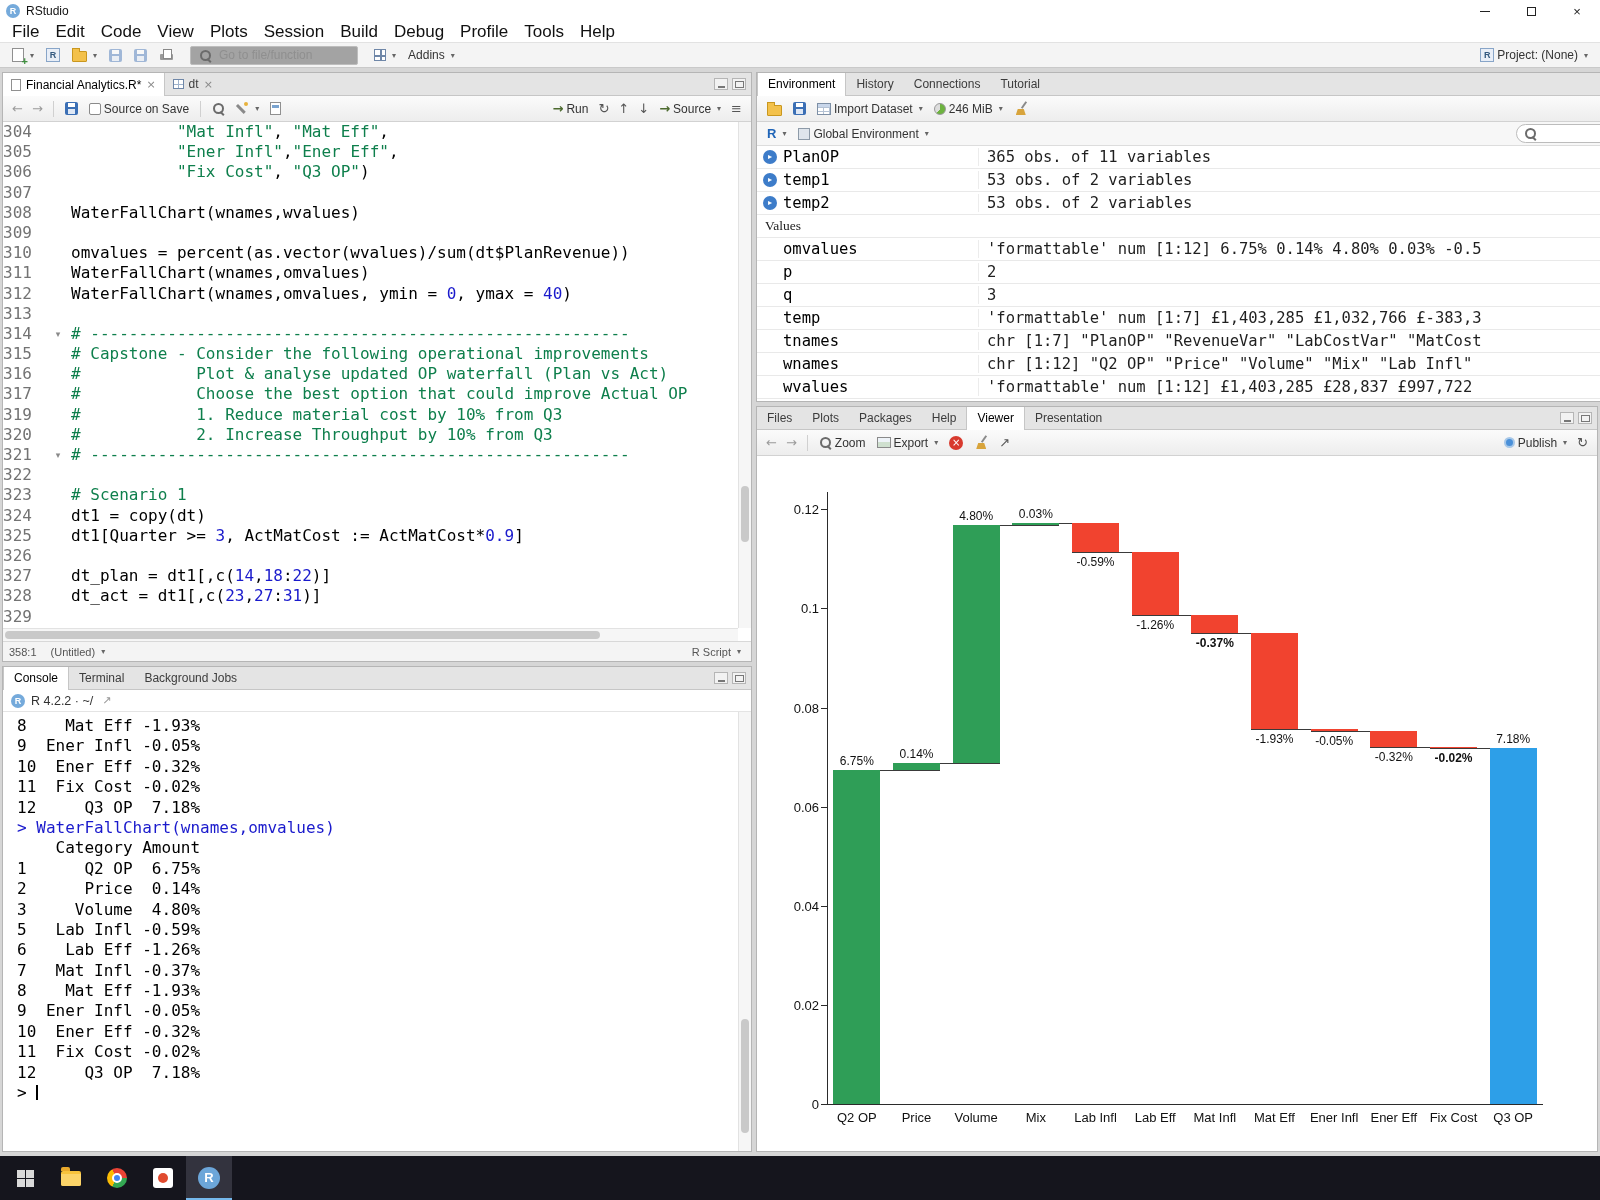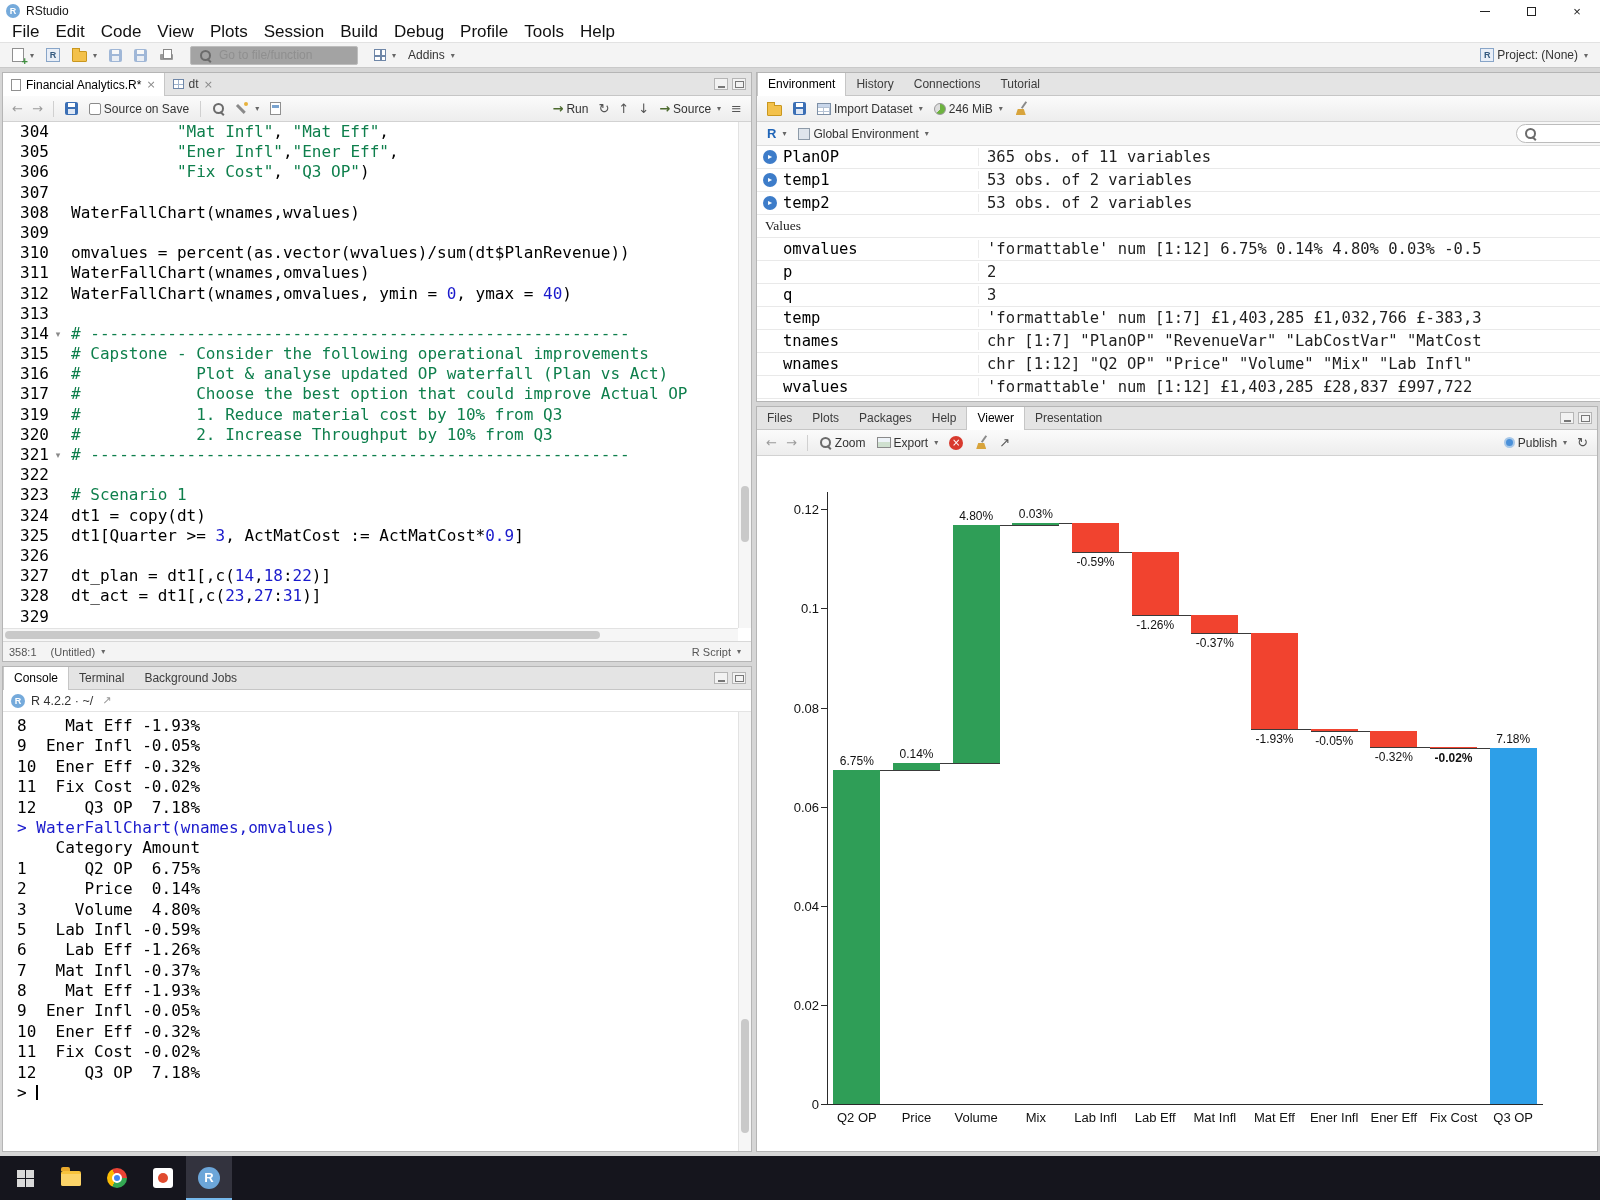--- a/index.html
+++ b/index.html
@@ -75,21 +75,21 @@
 .tab-close{color:#8a8a8a;font-size:11px;font-family:"DejaVu Sans",sans-serif}
 .dgrid{width:11px;height:10px;border:1px solid #6f87a8;display:inline-block;background:linear-gradient(to right,transparent 0 4px,#9fb3cc 4px 5px,transparent 5px),linear-gradient(to bottom,transparent 0 4px,#9fb3cc 4px 5px,transparent 5px),#fff}
 .pbtns{margin-left:auto;display:flex;align-items:center;gap:4px;padding-right:5px}
 .pbtn{width:14px;height:12px;border:1px solid #b5b5b5;background:#f2f2f2;display:flex;align-items:center;justify-content:center}
 .pb-min::after{content:'';width:7px;height:2px;background:#777;margin-top:6px}
 .pb-max::after{content:'';width:7px;height:5px;border:1px solid #777}
 .ptb{height:26px;background:linear-gradient(#fbfbfb,#ededed);border-bottom:1px solid #d2d2d2;display:flex;align-items:center;gap:3px;padding:0 6px}
 
 .code{position:absolute;left:0;top:49px;right:13px;bottom:33px;overflow:hidden;font-family:"DejaVu Sans Mono",monospace;font-size:16px}
 .cl{display:flex;height:20.2px;line-height:20.2px}
-.ln{flex:0 0 48px;text-align:right;color:#000000;padding-right:2px}
+.ln{flex:0 0 48px;text-align:left;color:#737373;padding-right:2px}
 .fold{flex:0 0 14px;text-align:center;color:#8a8a8a;font-size:9px;font-family:"DejaVu Sans",sans-serif}
 .ct{white-space:pre;padding-left:6px;color:#000}
 .ct .g{color:#0e7f4c}
 .ct .b{color:#1a1acc}
 .vscroll{position:absolute;right:0;width:13px;background:#f6f6f6;border-left:1px solid #e2e2e2}
 .vscroll.ed{top:49px;bottom:33px}
 .vscroll.co{top:45px;bottom:0}
 .vscroll.eg{top:73px;bottom:0}
 .vthumb{position:absolute;left:2px;right:2px;background:#c9c9c9;border-radius:5px;display:block}
 .hscroll{position:absolute;left:0;right:13px;bottom:20px;height:13px;background:#f6f6f6;border-top:1px solid #e2e2e2}
@@ -662,21 +662,21 @@
       <div class="wbar" style="left: 553.667px; top: 272.871px; width: 47px; height: 2.47773px; background: rgb(241, 67, 47);"></div>
       <div class="wbar" style="left: 613.333px; top: 275.349px; width: 47px; height: 15.8575px; background: rgb(241, 67, 47);"></div>
       <div class="wbar" style="left: 673px; top: 291.206px; width: 47px; height: 1px; background: rgb(241, 67, 47);"></div>
       <div class="wbar" style="left: 732.667px; top: 292.198px; width: 47px; height: 355.802px; background: rgb(45, 159, 232);"></div>
       <div class="blab" style="left: 99.8333px; top: 297.506px;">6.75%</div>
       <div class="blab" style="left: 159.5px; top: 290.568px;">0.14%</div>
       <div class="blab" style="left: 219.167px; top: 52.7061px;">4.80%</div>
       <div class="blab" style="left: 278.833px; top: 51.2194px;">0.03%</div>
       <div class="blab" style="left: 338.5px; top: 99.4567px;">-0.59%</div>
       <div class="blab" style="left: 398.167px; top: 161.896px;">-1.26%</div>
-      <div class="blab" style="left: 457.833px; top: 180.231px;">-0.37%</div>
+      <div class="blab" style="left: 457.833px; top: 180.231px; font-weight: bold;">-0.37%</div>
       <div class="blab" style="left: 517.5px; top: 275.871px;">-1.93%</div>
       <div class="blab" style="left: 577.167px; top: 278.349px;">-0.05%</div>
       <div class="blab" style="left: 636.833px; top: 294.206px;">-0.32%</div>
       <div class="blab" style="left: 696.5px; top: 295.198px; font-weight: bold;">-0.02%</div>
       <div class="blab" style="left: 756.167px; top: 276.198px;">7.18%</div>
       <div class="xtl" style="left: 99.8333px; top: 654px;">Q2 OP</div>
       <div class="xtl" style="left: 159.5px; top: 654px;">Price</div>
       <div class="xtl" style="left: 219.167px; top: 654px;">Volume</div>
       <div class="xtl" style="left: 278.833px; top: 654px;">Mix</div>
       <div class="xtl" style="left: 338.5px; top: 654px;">Lab Infl</div>

